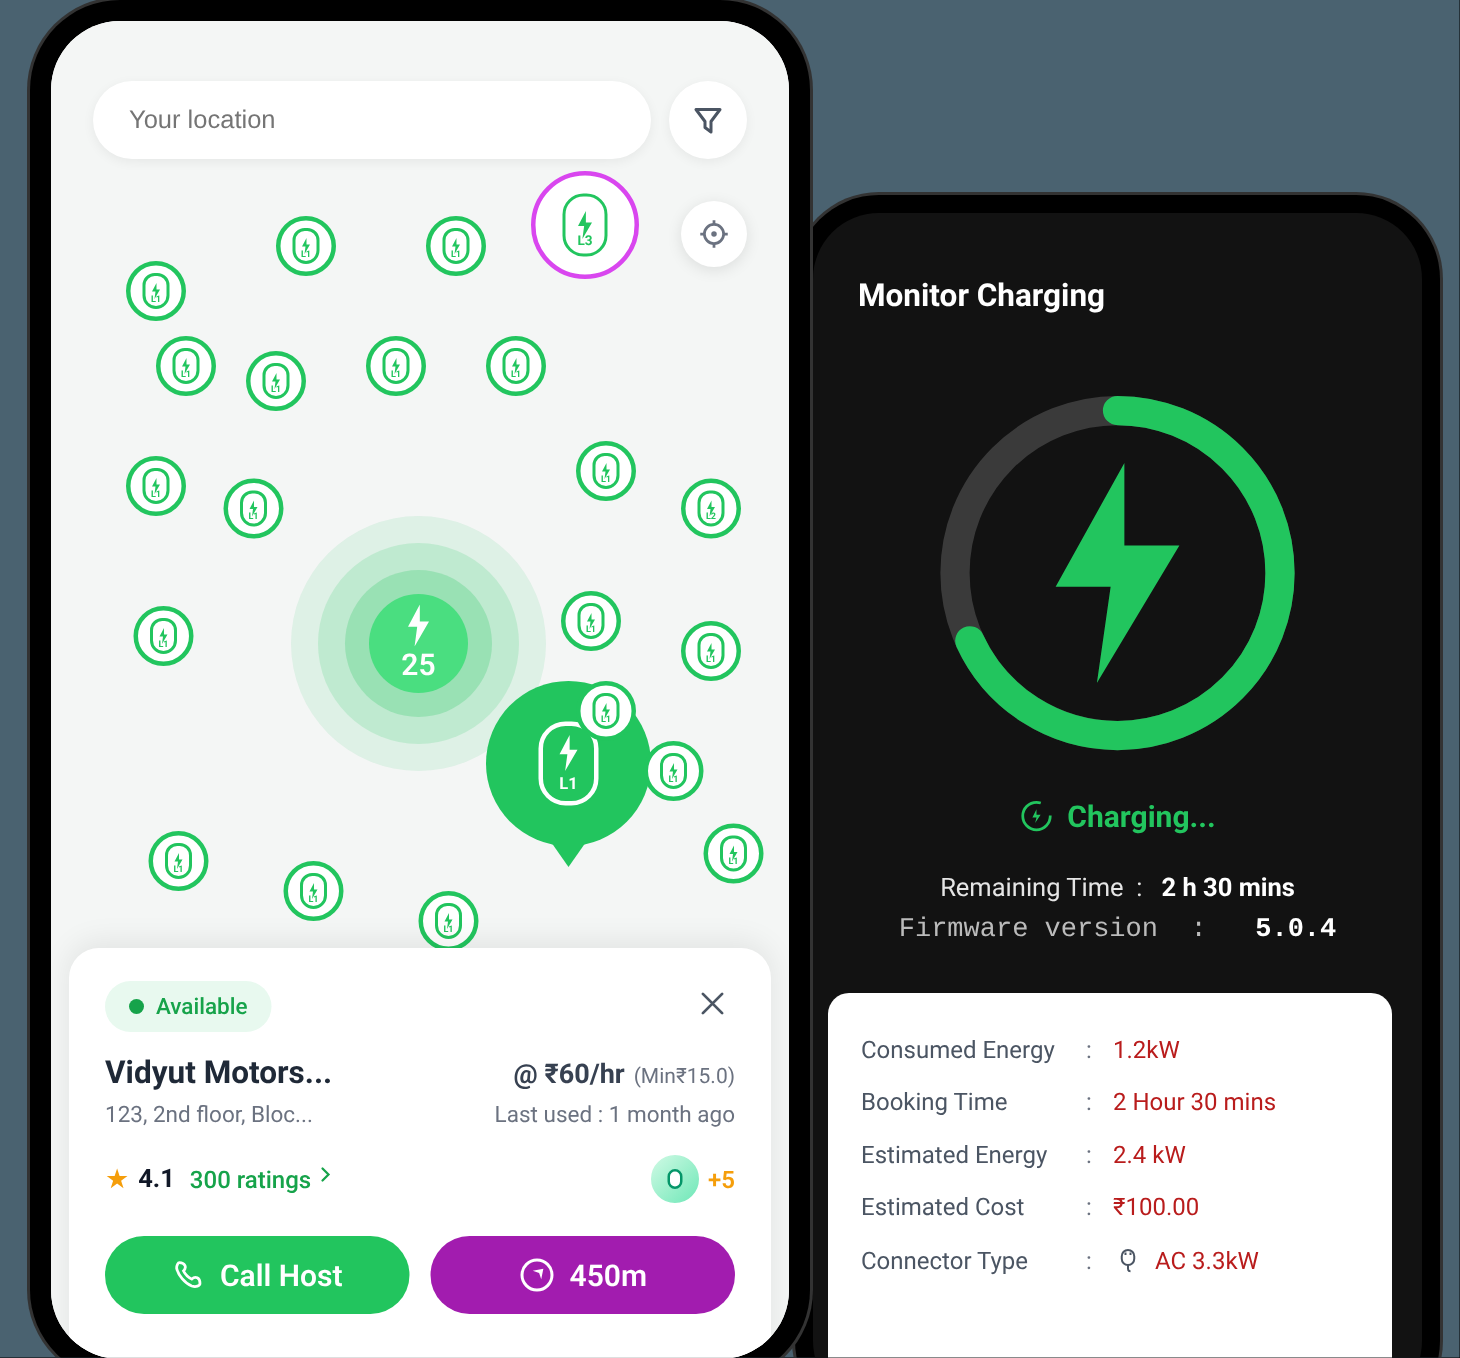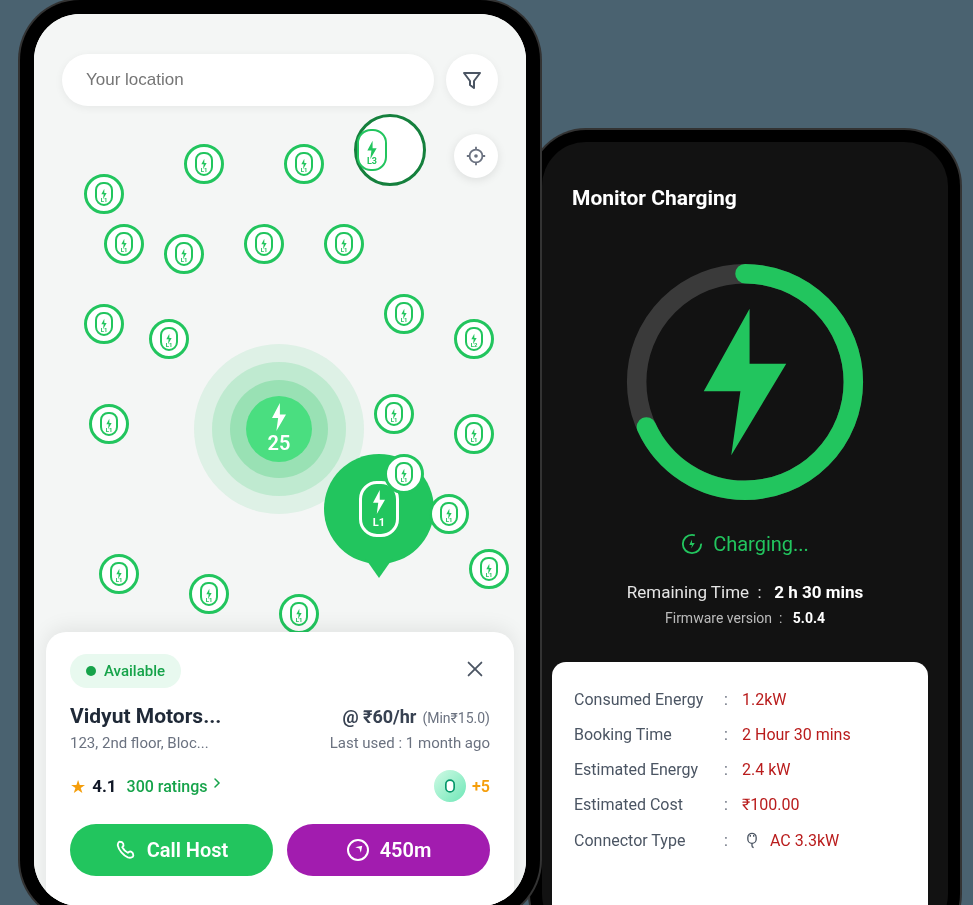--- a/index.html
+++ b/index.html
@@ -119,24 +119,24 @@
     bottom: 1px;
     font-size: 6px;
     font-weight: 700;
     color: #22c55e;
   }
 
   .big-pin {
     position: absolute;
     width: 72px;
     height: 72px;
-    border: 3px solid #15803d;
+    border: 3px solid #d946ef;
     border-radius: 50%;
     background: #fff;
-    display:flex;align-items:center;justify-content:flex-start;
+    display:flex;align-items:center;justify-content:center;
     left: 320px; top: 100px;
     cursor: pointer;
   }
   .big-pin .pin-inner { width: 30px; height: 42px; border-radius: 14px; }
   .big-pin .pin-label { font-size: 9px; bottom: 3px; }
 
   .cluster {
     position: absolute;
     left: 160px;
     top: 330px;
@@ -314,33 +314,33 @@
   .charging-status {
     position: absolute;
     top: 390px;
     left: 0; right: 0;
     display: flex;
     align-items: center;
     justify-content: center;
     gap: 10px;
     color: #22c55e;
     font-size: 20px;
-    font-weight: 400;
+    font-weight: 700;
   }
 
   .info-lines {
     position: absolute;
     top: 440px;
     left: 0; right: 0;
     text-align: center;
   }
   .info-line1 { font-size: 17px; margin-bottom: 8px;}
   .info-line1 .lbl { color: #e5e5e5; }
   .info-line1 .val { font-weight: 700; }
-  .info-line2 { font-size: 14px; color: #bbb;}
+  .info-line2 { font-size: 18px; color: #bbb; font-family: Liberation Mono, monospace;}
   .info-line2 .val { font-weight: 700; color: #fff;}
 
   .white-panel {
     position: absolute;
     top: 520px;
     left: 10px;
     right: 20px;
     bottom: 0;
     background: #fff;
     border-radius: 14px 14px 0 0;

